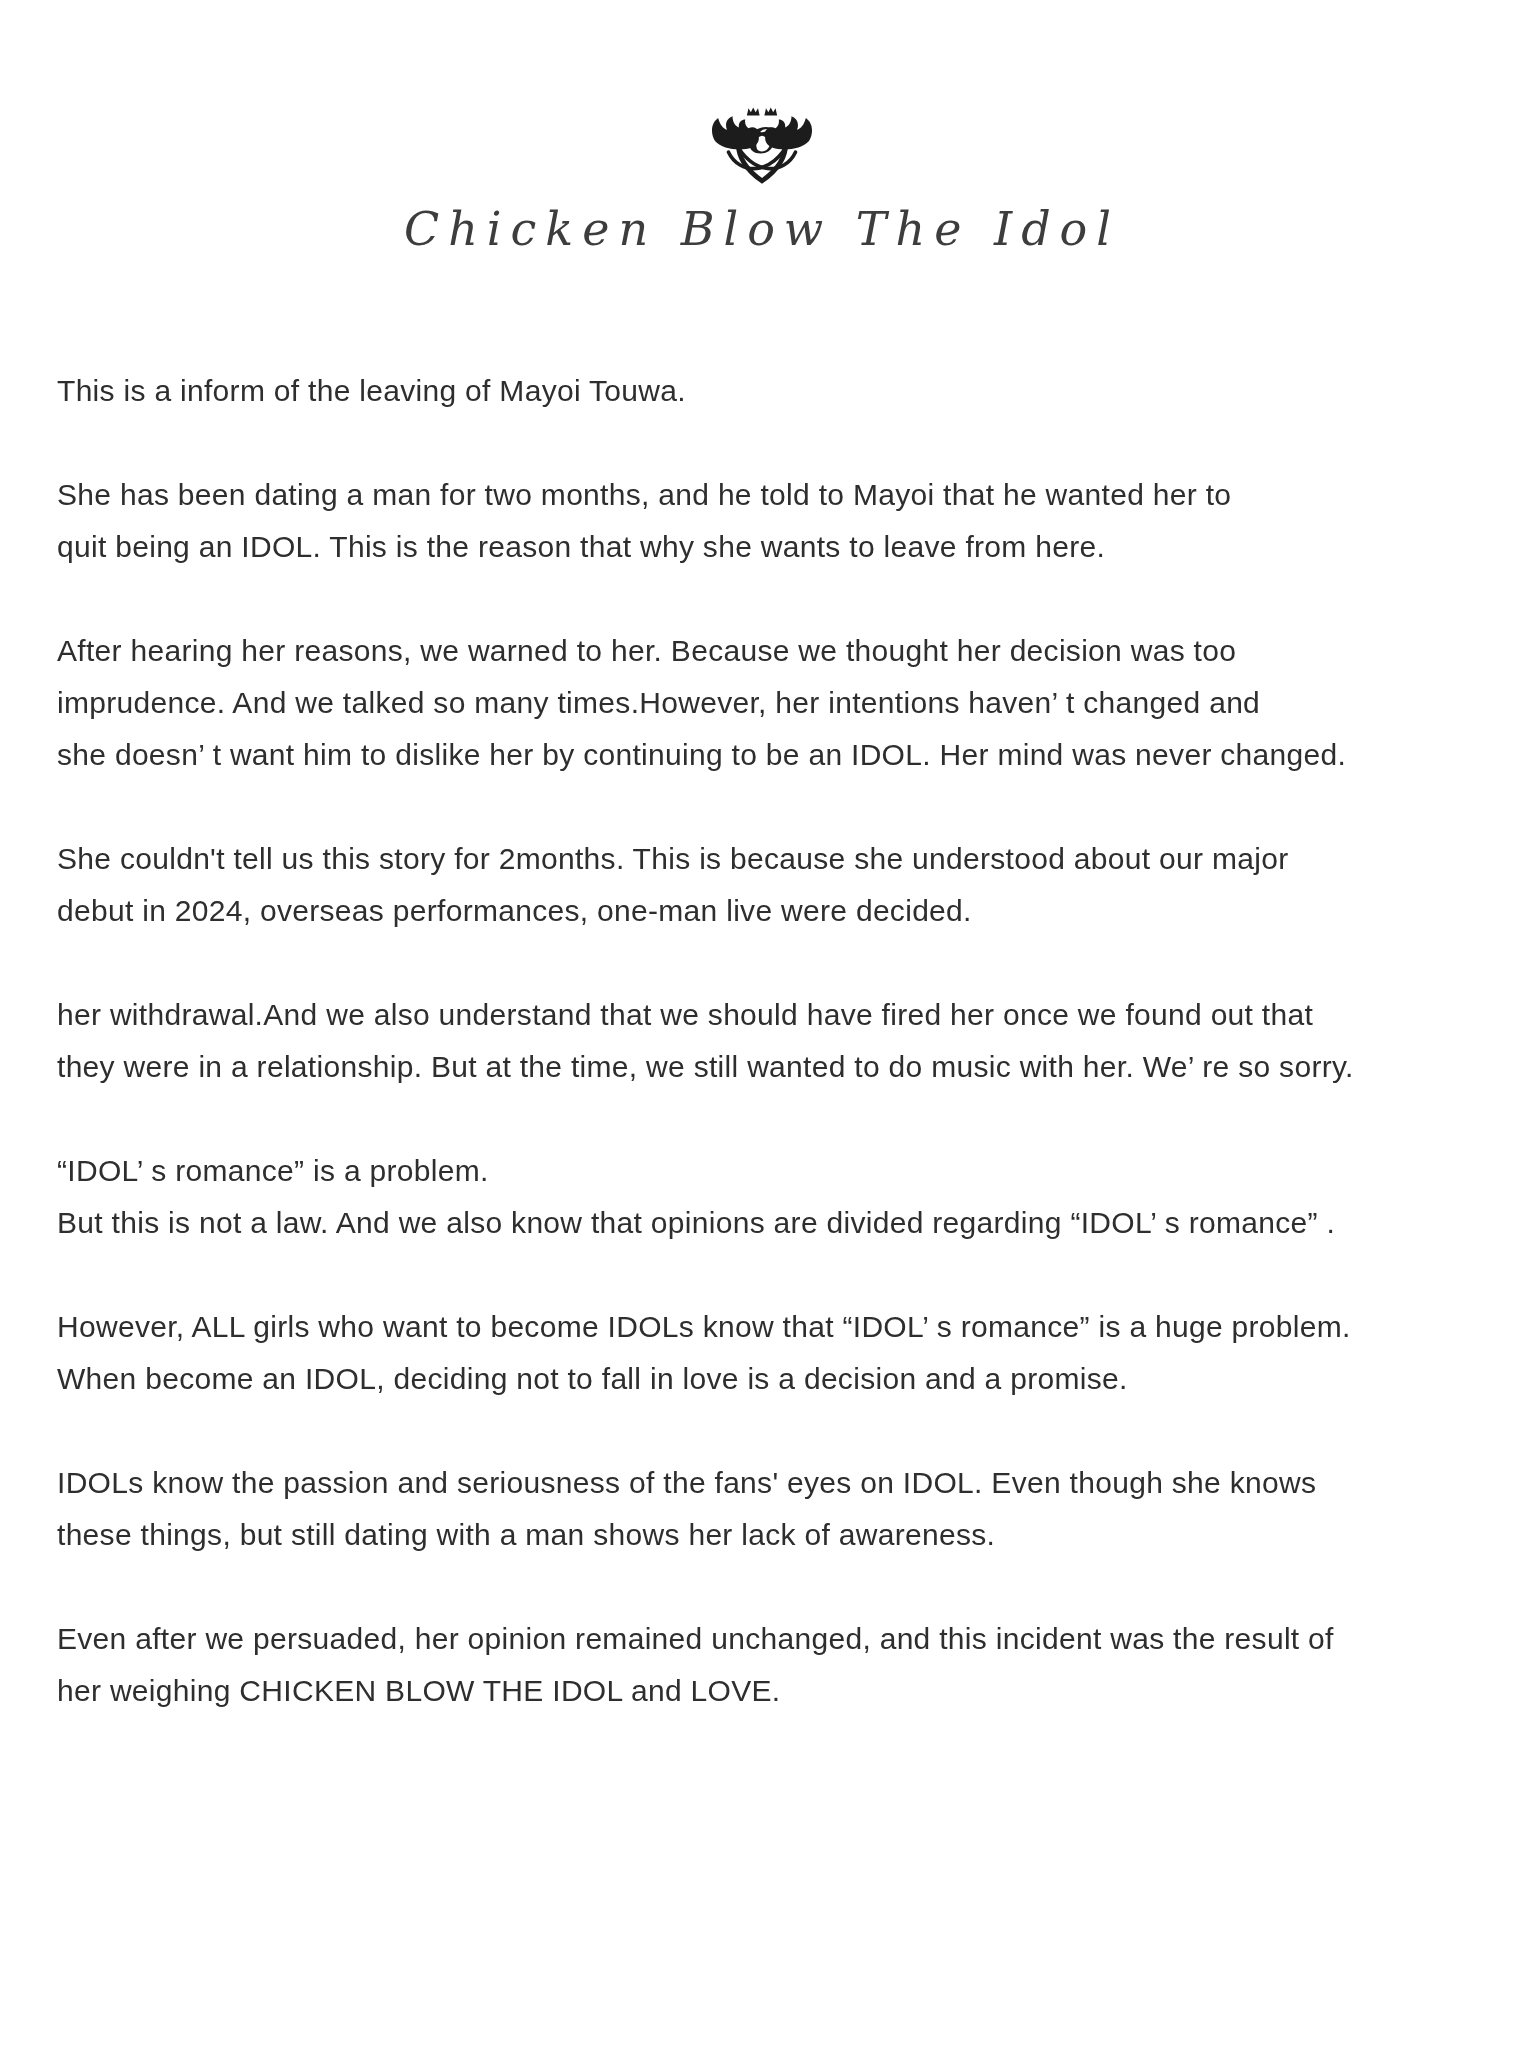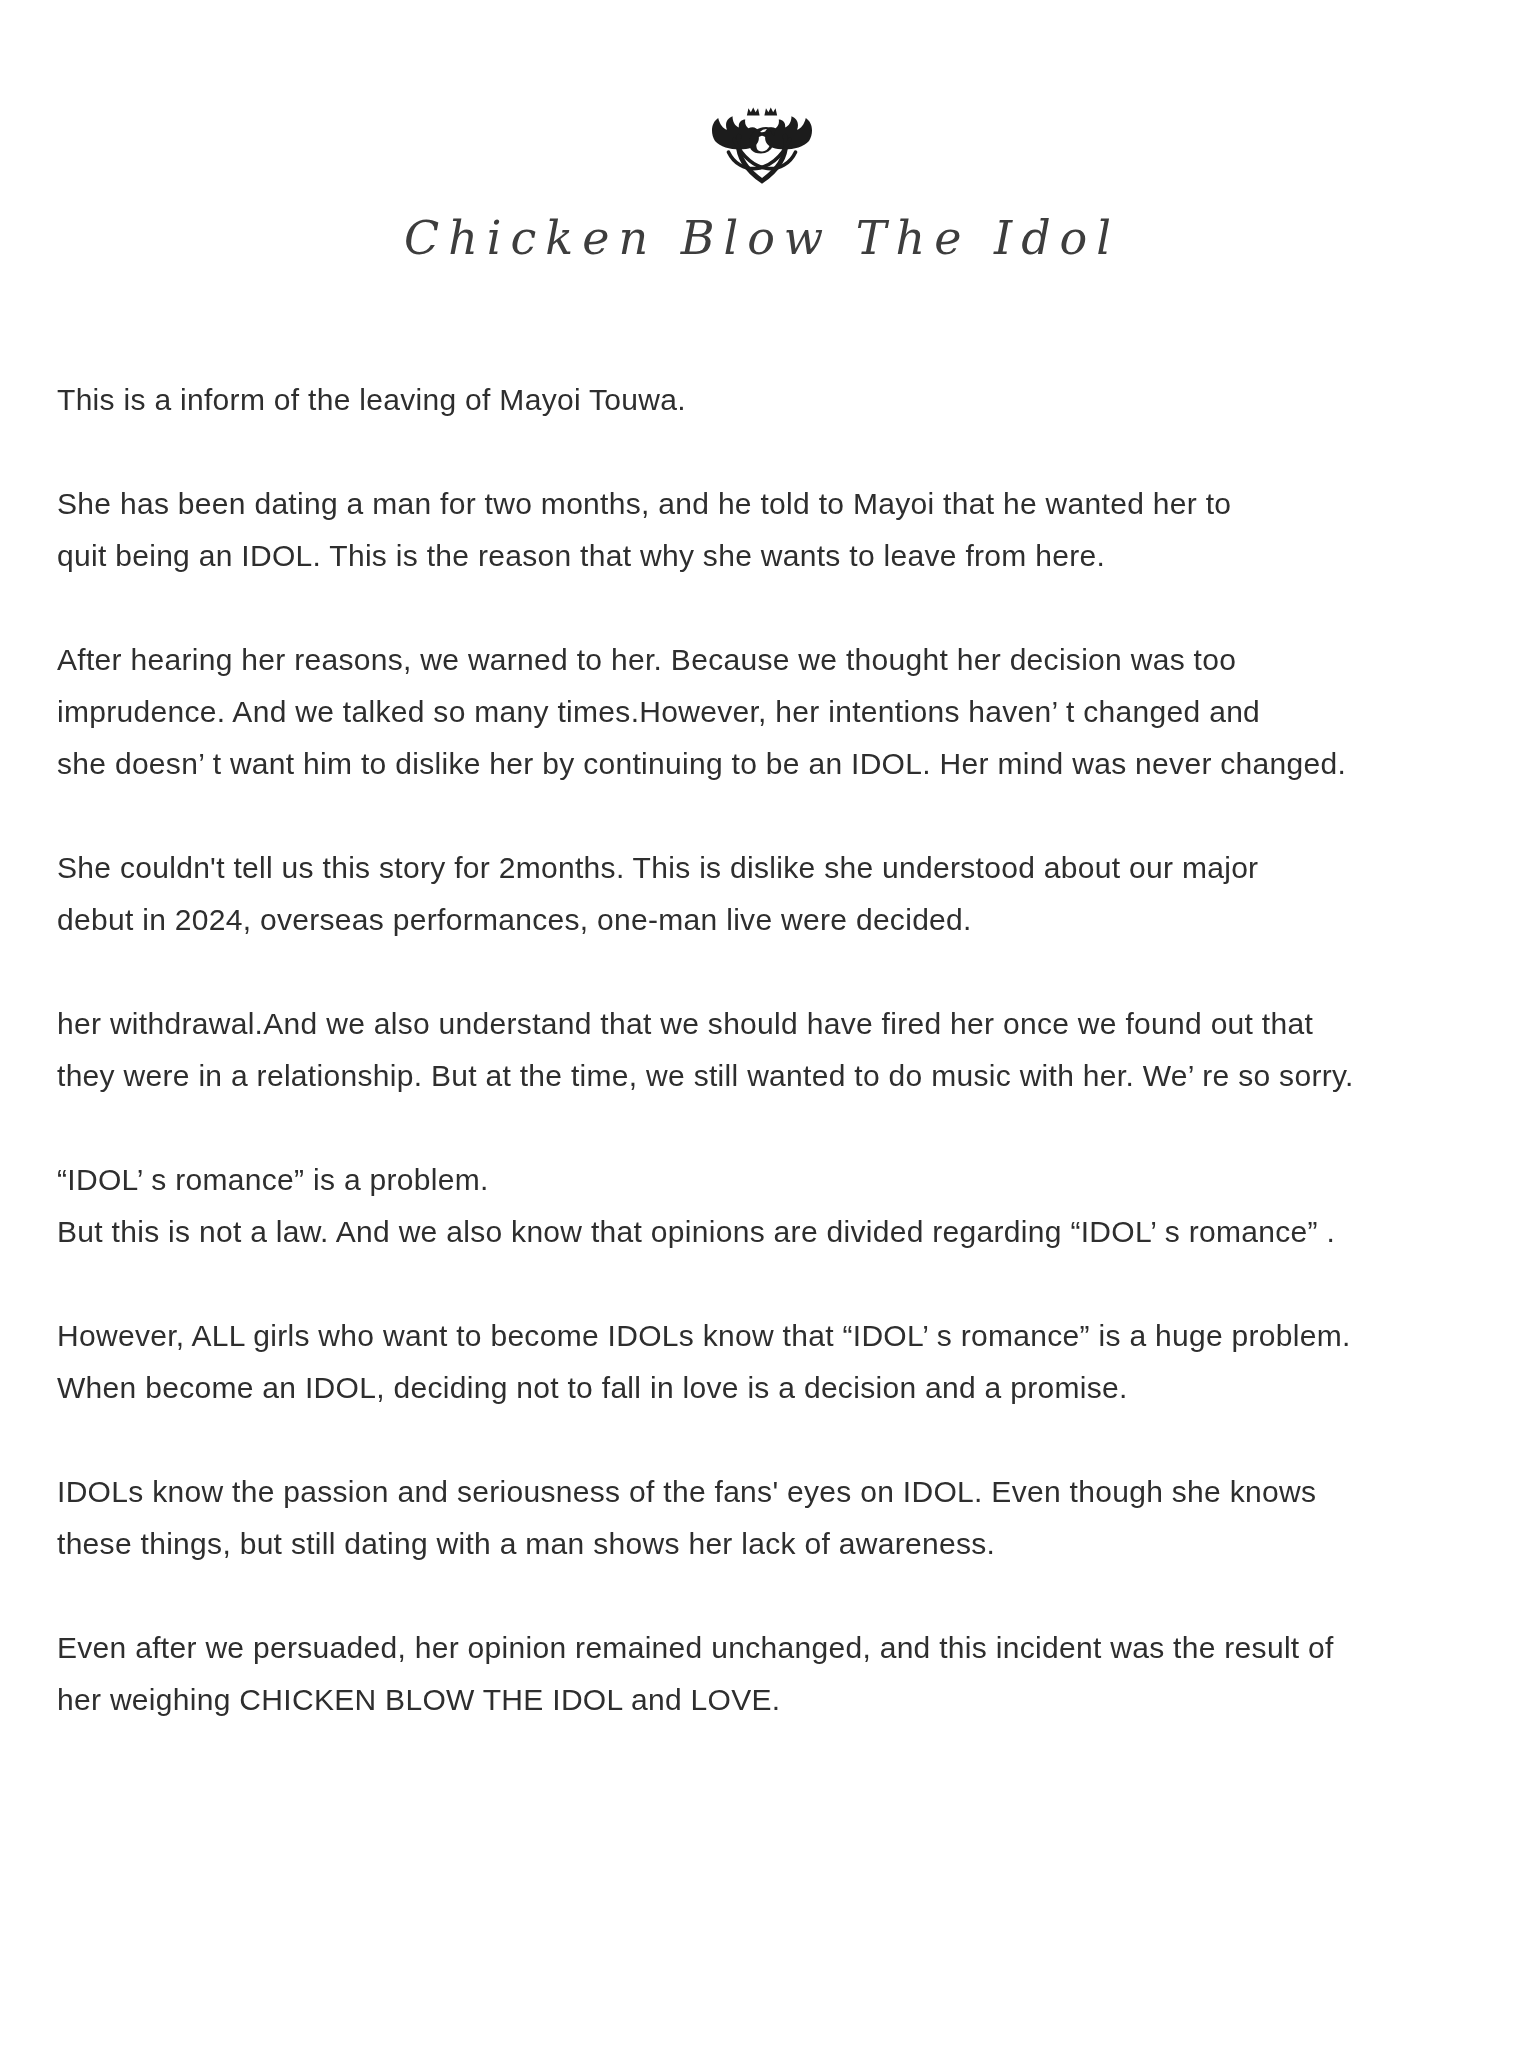--- a/index.html
+++ b/index.html
@@ -21,21 +21,21 @@
   .header {
     text-align: center;
     padding-top: 98px;
   }
   .crest {
     display: inline-block;
     width: 122px;
     height: 94px;
   }
   .brand-name {
-    margin-top: 12px;
+    margin-top: 3px;
     font-family: "DejaVu Serif", serif;
     font-style: italic;
     font-weight: 400;
     font-size: 46px;
     letter-spacing: 9px;
     color: #3d3d3d;
     line-height: 60px;
   }
   .body-text {
     margin-top: 106px;
@@ -94,21 +94,21 @@
       <div class="paragraph">
         <div class="line">She has been dating a man for two months, and he told to Mayoi that he wanted her to</div>
         <div class="line">quit being an IDOL. This is the reason that why she wants to leave from here.</div>
       </div>
       <div class="paragraph">
         <div class="line">After hearing her reasons, we warned to her. Because we thought her decision was too</div>
         <div class="line">imprudence. And we talked so many times.However, her intentions haven’ t changed and</div>
         <div class="line">she doesn’ t want him to dislike her by continuing to be an IDOL. Her mind was never changed.</div>
       </div>
       <div class="paragraph">
-        <div class="line">She couldn't tell us this story for 2months. This is dislike she understood about our major</div>
+        <div class="line">She couldn't tell us this story for 2months. This is because she understood about our major</div>
         <div class="line">debut in 2024, overseas performances, one-man live were decided.</div>
       </div>
       <div class="paragraph">
         <div class="line">her withdrawal.And we also understand that we should have fired her once we found out that</div>
         <div class="line">they were in a relationship. But at the time, we still wanted to do music with her. We’ re so sorry.</div>
       </div>
       <div class="paragraph">
         <div class="line">“IDOL’ s romance” is a problem.</div>
         <div class="line">But this is not a law. And we also know that opinions are divided regarding “IDOL’ s romance” .</div>
       </div>

